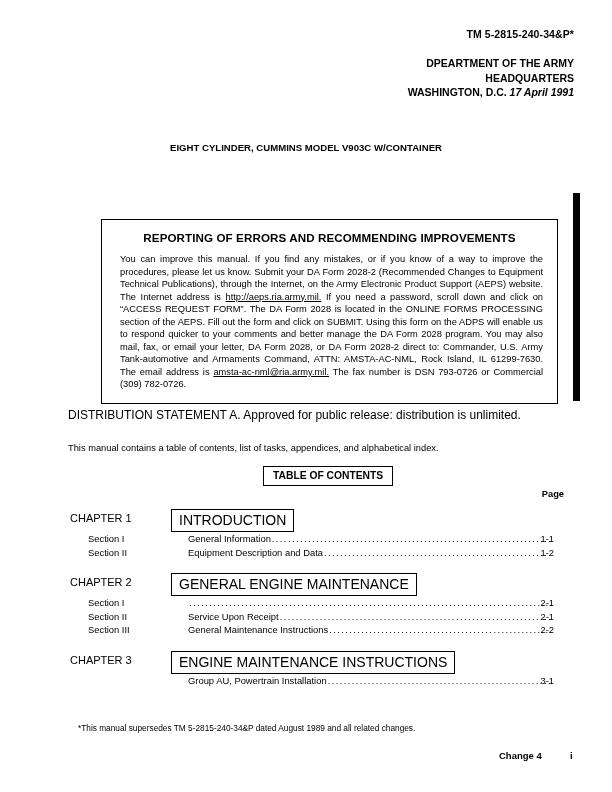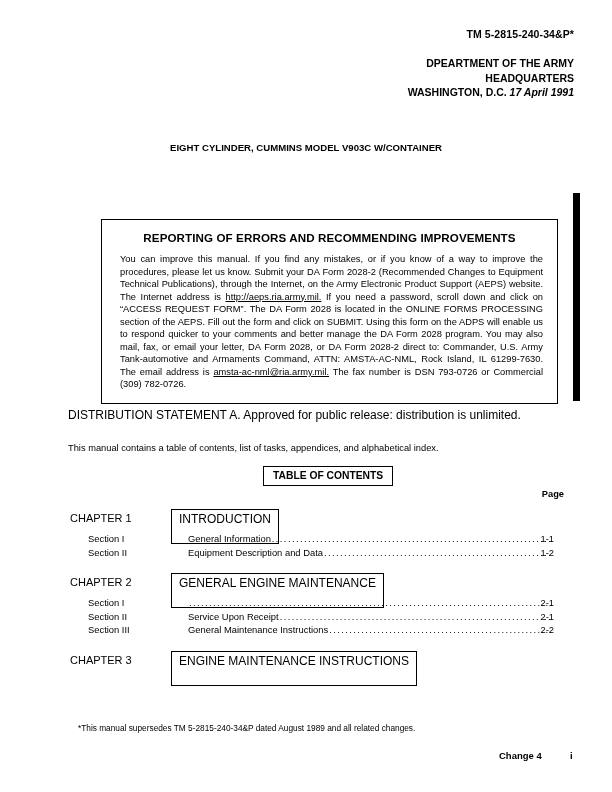--- a/index.html
+++ b/index.html
@@ -156,22 +156,22 @@
     left: 70px;
     top: 3px;
     font-size: 11px;
     white-space: nowrap;
   }
   .chapter-box {
     position: absolute;
     left: 171px;
     top: 0px;
     border: 1.3px solid #000000;
-    padding: 2px 7px 17px 7px;
-    font-size: 12px;
+    padding: 2px 7px 3px 7px;
+    font-size: 14px;
     white-space: nowrap;
     box-sizing: border-box;
   }
   .section-row {
     position: relative;
     height: 13.5px;
     font-size: 9.4px;
   }
   .section-label {
     position: absolute;
@@ -323,20 +323,28 @@
           <span class="section-title">General  Maintenance  Instructions</span>
           <span class="leader"></span>
         </div>
         <div class="section-page">2-2</div>
       </div>
       <div class="spacer-12"></div>
       <div class="chapter-row">
         <div class="chapter-label">CHAPTER 3</div>
         <div class="chapter-box">ENGINE MAINTENANCE INSTRUCTIONS</div>
       </div>
+      <div class="section-row">
+        <div class="section-label"></div>
+        <div class="section-title-wrap">
+          <span class="section-title">Group AU, Powertrain Installation </span>
+          <span class="leader"></span>
+        </div>
+        <div class="section-page">3-1</div>
+      </div>
       <div class="spacer-8"></div>
     </div>
 
   <div class="footnote">*This manual supersedes TM 5-2815-240-34&amp;P dated August 1989 and all related changes.</div>
   <div class="footer-change">Change 4</div>
   <div class="footer-pageno">i</div>
 
 </div>
 
 </body></html>

